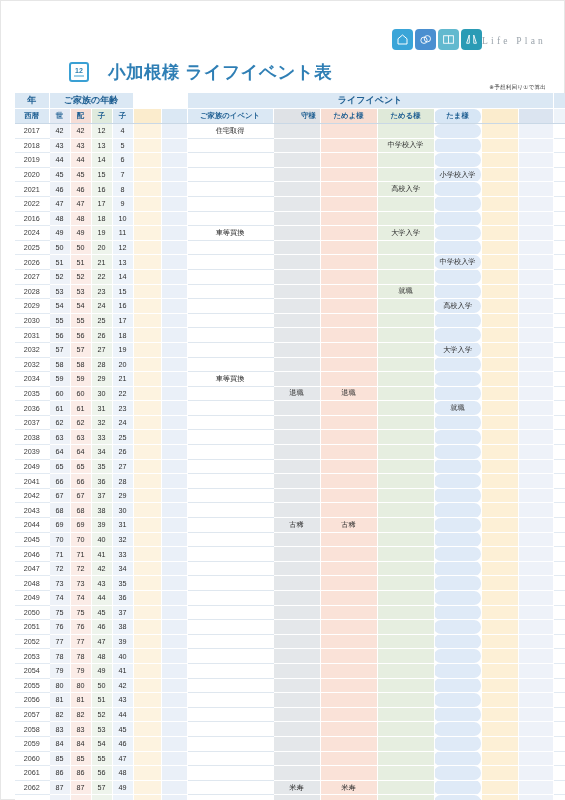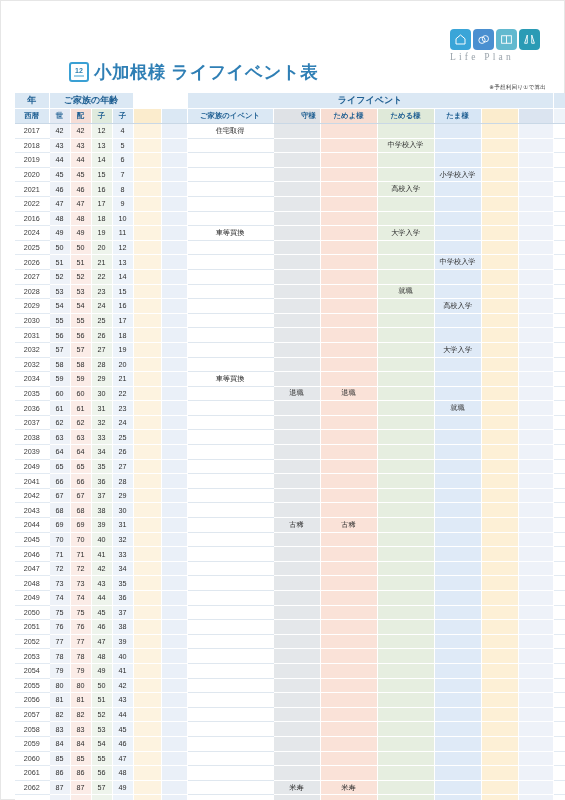--- a/index.html
+++ b/index.html
@@ -12,22 +12,22 @@
   .page{
     position:relative;
     width:565px;height:800px;
     box-sizing:border-box;
     background:#fff;
     border:1px solid #e6e6e6;
   }
 
   
   .brand{
-    position:absolute; top:28px; right:24px;
-    display:flex; flex-direction:column; 
+    position:absolute; top:28px; right:18px;
+    display:flex; flex-direction:row; align-items:center;
   }
   .brand-icons{display:flex;gap:2px;}
   .bicon{
     width:21px;height:21px;border-radius:4px;
     display:flex;align-items:center;justify-content:center;
   }
   .bicon svg{display:block;}
   .bi1{background:#3aa5d8;}
   .bi2{background:#4a8fd0;}
   .bi3{background:#62b9cf;}
@@ -47,21 +47,21 @@
   .cal-icon{
     width:16px;height:16px;border-radius:3px;
     background:#ffffff;border:2px solid #3aa0d4;
     display:flex;flex-direction:column;align-items:center;justify-content:center;
     line-height:1;
   }
   .cal-icon .cal-num{font-size:7px;color:#2d7fae;font-weight:bold;}
   .cal-icon .cal-bar{width:10px;height:1.5px;background:#9ccfe8;margin-top:1px;}
   .title-text{
     font-size:17.5px;font-weight:bold;color:#2f7fb5;
-    letter-spacing:0.5px;white-space:nowrap;
+    letter-spacing:0.5px;white-space:nowrap;margin-left:14px;
   }
 
   
   .note{
     position:absolute;right:18px;top:83px;
     font-size:5.6px;color:#333;letter-spacing:0.2px;
   }
 
   
   .tbl-wrap{position:absolute;left:14px;top:92px;width:537px;}
@@ -113,21 +113,21 @@
   .c-a1{background:#eef2f8;}
   .c-a2{background:#fbece7;}
   .c-a3{background:#eef4ec;}
   .c-a4{background:#edf3fa;}
   .c-pad{background:#fdf3e0;}
   .c-pad2{background:#eaf0f8;}
   .c-ev{background:#ffffff;}
   .c-e1{background:#e4e7ea;}
   .c-e2{background:#fae2d8;}
   .c-e3{background:#e6eee0;}
-  .c-e4{background:#dfeaf7;}
+  .c-e4{background:#dfeaf7;border-radius:7px;}
   .c-e5{background:#fdf0d6;}
   .c-e6{background:#eef2f9;}
   .c-bal{background:#ffffff;}
 
   tbody td{border-right:1px solid #ffffff;}
   tbody tr td.c-year{border-bottom:1px solid #e2eaf2;border-right:1px solid #ffffff;}
   tbody tr td.c-ev{border-bottom:1px solid #dfe7ef;}
   tbody tr td.c-bal{
     border-bottom:1px solid #e2eaf2;
     text-align:right;padding-right:10px;

